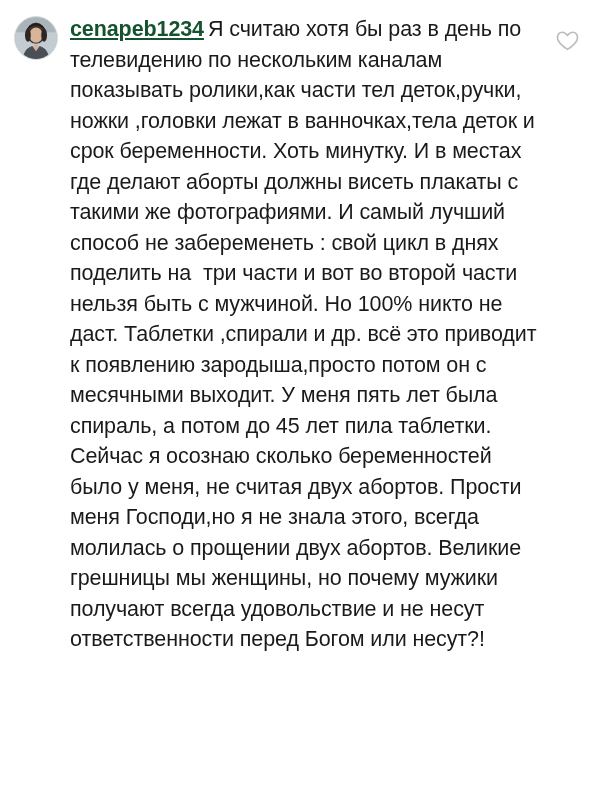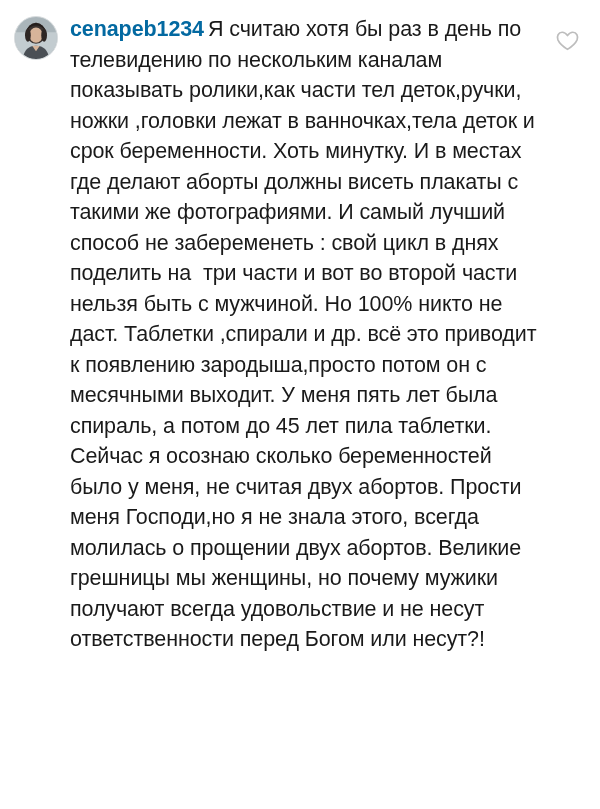--- a/index.html
+++ b/index.html
@@ -42,22 +42,23 @@
   .comment-text {
     font-size: 21.5px;
     line-height: 30.5px;
     color: #1a1a1a;
     letter-spacing: -0.1px;
     word-wrap: break-word;
     white-space: pre-wrap;
   }
   .username {
     font-weight: bold;
-    color: #0369a1;
+    color: #14532d;
     margin-right: 4px;
+    text-decoration: underline;
   }
   .like-btn {
     flex: 0 0 auto;
     width: 34px;
     height: 34px;
     display: flex;
     align-items: flex-start;
     justify-content: center;
     margin-top: 14px;
     margin-right: 4px;

